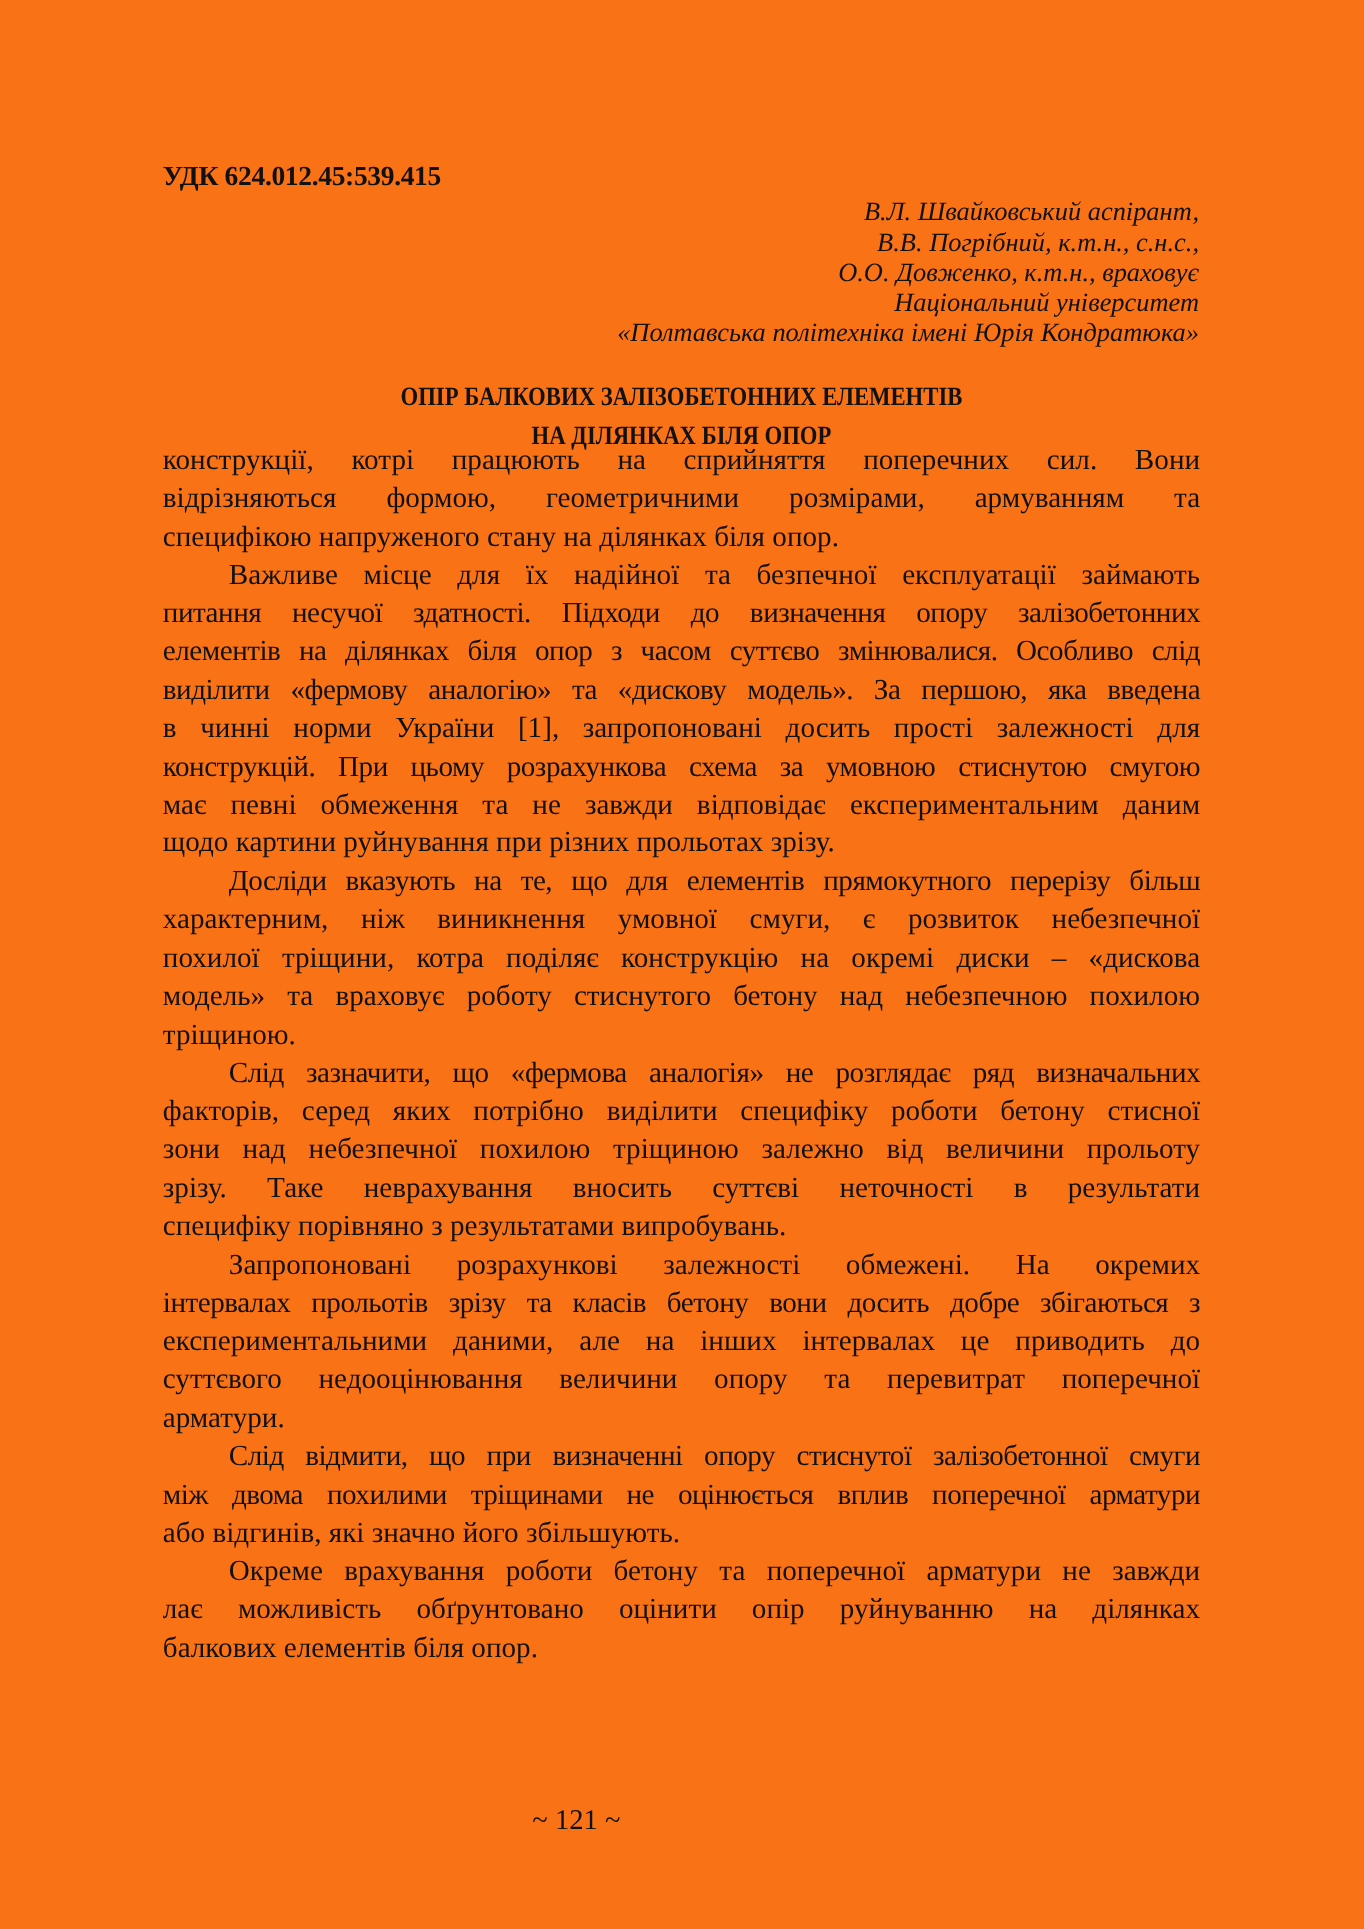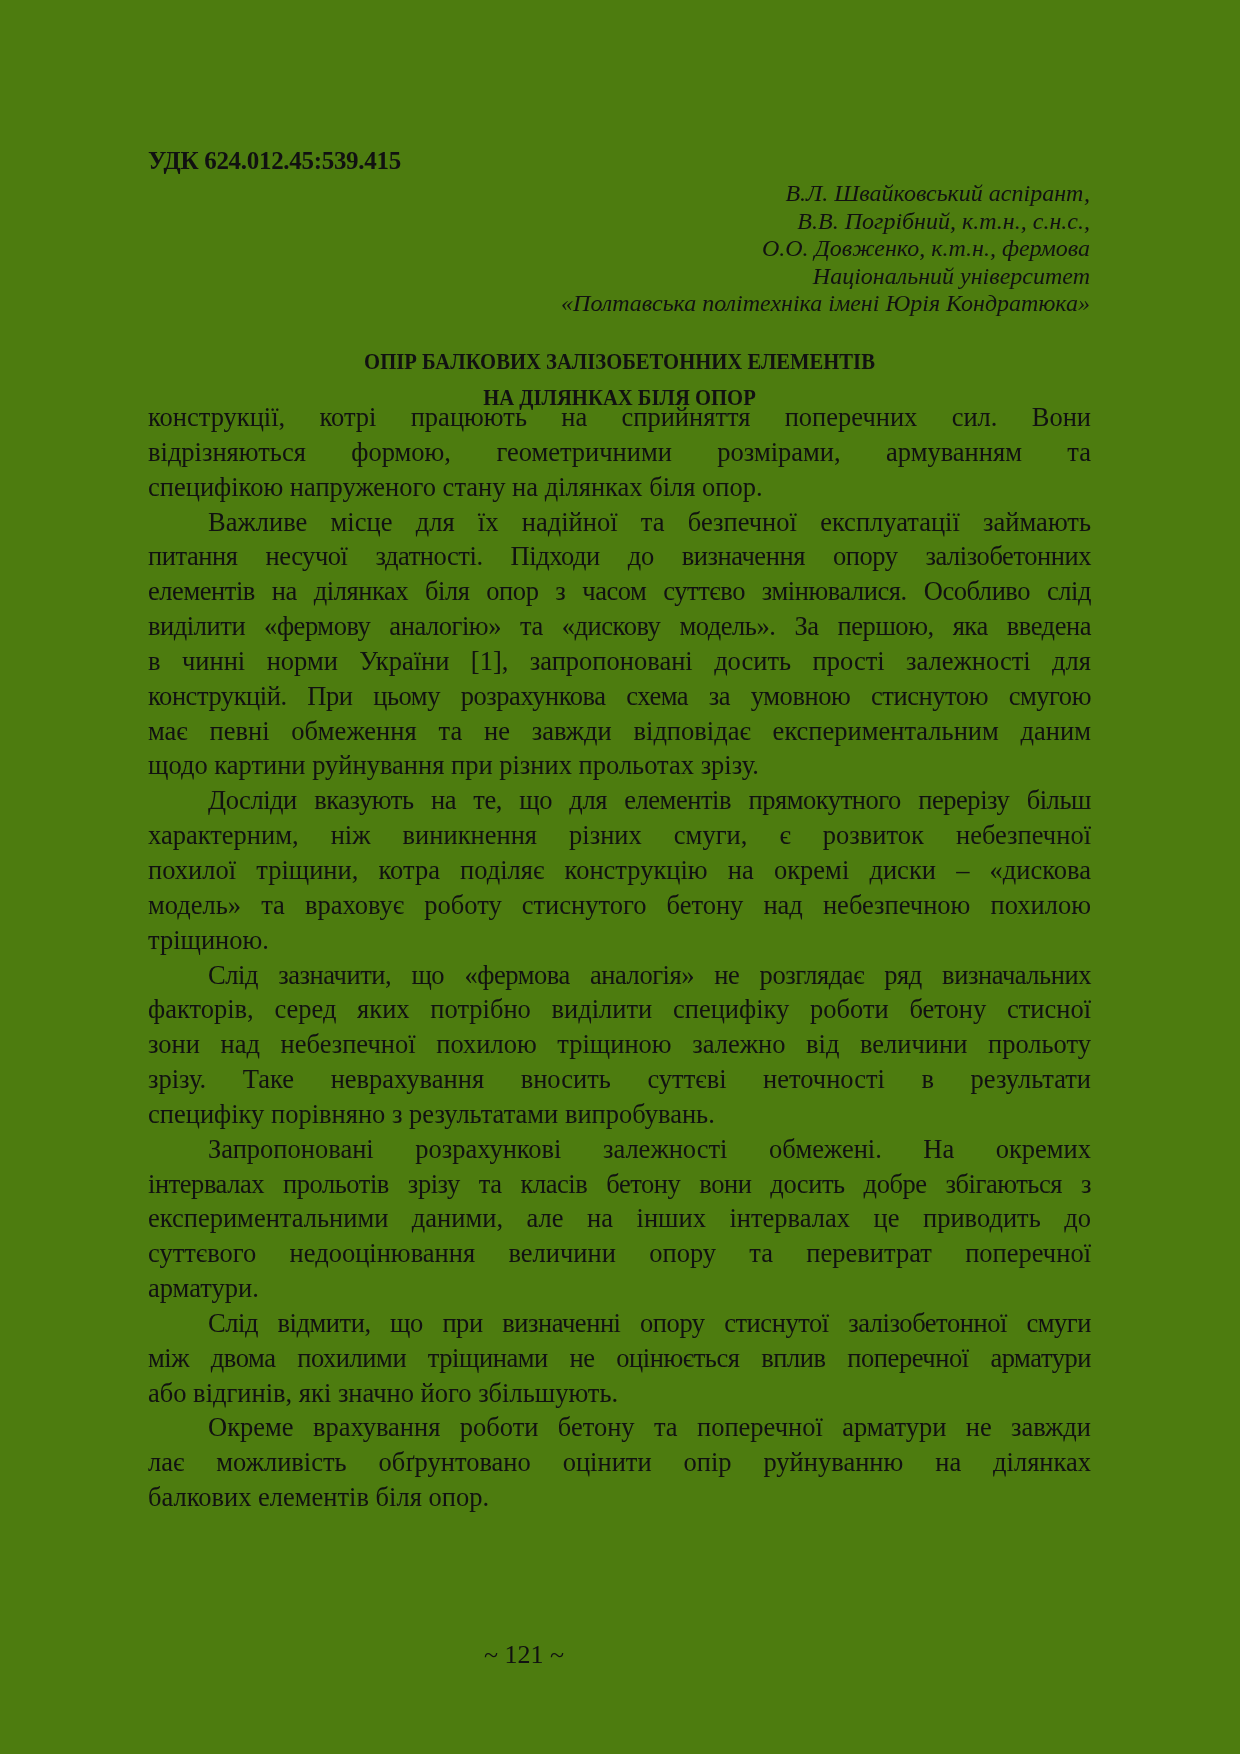--- a/index.html
+++ b/index.html
@@ -13,21 +13,21 @@
       position: relative;
       overflow: hidden;
       font-family: "Liberation Serif", "DejaVu Serif", serif;
       color: #111111;
     }
     .page {
       position: absolute;
       left: 0; top: 0;
       width: 1240px;
       height: 1754px;
-      background: #4d7c0f;
+      background: #f97316;
     }
     .udc {
       position: absolute;
       left: 148px;
       top: 146px;
       font-size: 25px;
       font-weight: bold;
       letter-spacing: -0.3px;
       line-height: 30px;
       white-space: nowrap;
@@ -105,21 +105,21 @@
 </head>
 <body>
 
 <div class="page">
 
   <div class="udc">УДК 624.012.45:539.415</div>
 
   <div class="authors">
     <span class="author-line">В.Л. Швайковський аспірант,</span>
     <span class="author-line">В.В. Погрібний, к.т.н., с.н.с.,</span>
-    <span class="author-line">О.О. Довженко, к.т.н., фермова</span>
+    <span class="author-line">О.О. Довженко, к.т.н., враховує</span>
     <span class="author-line">Національний університет</span>
     <span class="author-line">«Полтавська політехніка імені Юрія Кондратюка»</span>
   </div>
 
   <div class="title">
     <span class="title-line">ОПІР БАЛКОВИХ ЗАЛІЗОБЕТОННИХ ЕЛЕМЕНТІВ</span>
     <span class="title-line">НА ДІЛЯНКАХ БІЛЯ ОПОР</span>
   </div>
 
   <div class="body-text">
@@ -136,21 +136,21 @@
       <span class="line cond">елементів на ділянках біля опор з часом суттєво змінювалися. Особливо слід</span>
       <span class="line cond">виділити «фермову аналогію» та «дискову модель». За першою, яка введена</span>
       <span class="line">в чинні норми України [1], запропоновані досить прості залежності для</span>
       <span class="line cond">конструкцій. При цьому розрахункова схема за умовною стиснутою смугою</span>
       <span class="line">має певні обмеження та не завжди відповідає експериментальним даним</span>
       <span class="line last">щодо картини руйнування при різних прольотах зрізу.</span>
     </div>
 
     <div class="para">
       <span class="line first cond">Досліди вказують на те, що для елементів прямокутного перерізу більш</span>
-      <span class="line">характерним, ніж виникнення різних смуги, є розвиток небезпечної</span>
+      <span class="line">характерним, ніж виникнення умовної смуги, є розвиток небезпечної</span>
       <span class="line">похилої тріщини, котра поділяє конструкцію на окремі диски – «дискова</span>
       <span class="line">модель» та враховує роботу стиснутого бетону над небезпечною похилою</span>
       <span class="line last">тріщиною.</span>
     </div>
 
     <div class="para">
       <span class="line first cond">Слід зазначити, що «фермова аналогія» не розглядає ряд визначальних</span>
       <span class="line">факторів, серед яких потрібно виділити специфіку роботи бетону стисної</span>
       <span class="line">зони над небезпечної похилою тріщиною залежно  від величини прольоту</span>
       <span class="line">зрізу. Таке неврахування вносить суттєві неточності в результати</span>

